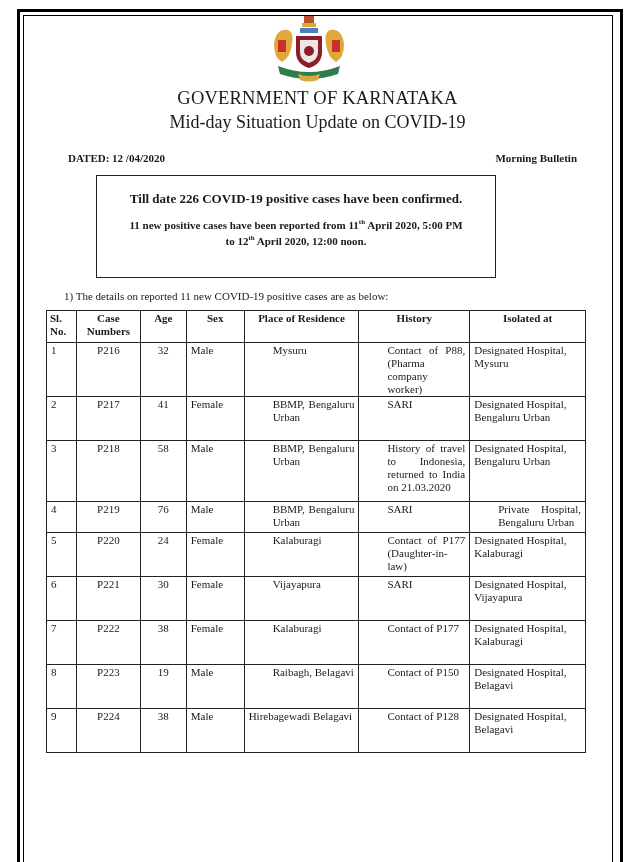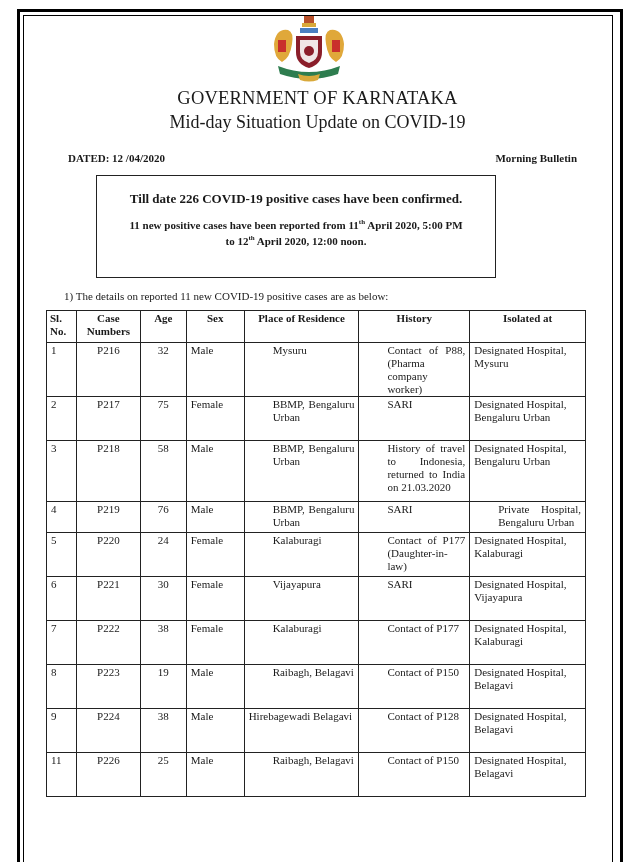--- a/index.html
+++ b/index.html
@@ -99,21 +99,21 @@
       <td class="c">P216</td>
       <td class="c">32</td>
       <td>Male</td>
       <td class="j">Mysuru</td>
       <td class="j">Contact of P88, (Pharma company worker)</td>
       <td>Designated Hospital, Mysuru</td>
     </tr>
     <tr class="row-h2">
       <td>2</td>
       <td class="c">P217</td>
-      <td class="c">75</td>
+      <td class="c">41</td>
       <td>Female</td>
       <td class="j">BBMP, Bengaluru Urban</td>
       <td class="j">SARI</td>
       <td>Designated Hospital, Bengaluru Urban</td>
     </tr>
     <tr class="row-h3">
       <td>3</td>
       <td class="c">P218</td>
       <td class="c">58</td>
       <td>Male</td>
@@ -168,23 +168,14 @@
     </tr>
     <tr class="row-h2">
       <td>9</td>
       <td class="c">P224</td>
       <td class="c">38</td>
       <td>Male</td>
       <td>Hirebagewadi Belagavi</td>
       <td class="j">Contact of P128</td>
       <td>Designated Hospital, Belagavi</td>
     </tr>
-    <tr class="row-h2">
-      <td>11</td>
-      <td class="c">P226</td>
-      <td class="c">25</td>
-      <td>Male</td>
-      <td class="j">Raibagh, Belagavi</td>
-      <td class="j">Contact of P150</td>
-      <td>Designated Hospital, Belagavi</td>
-    </tr>
   </tbody>
 </table>
 
 </body></html>

